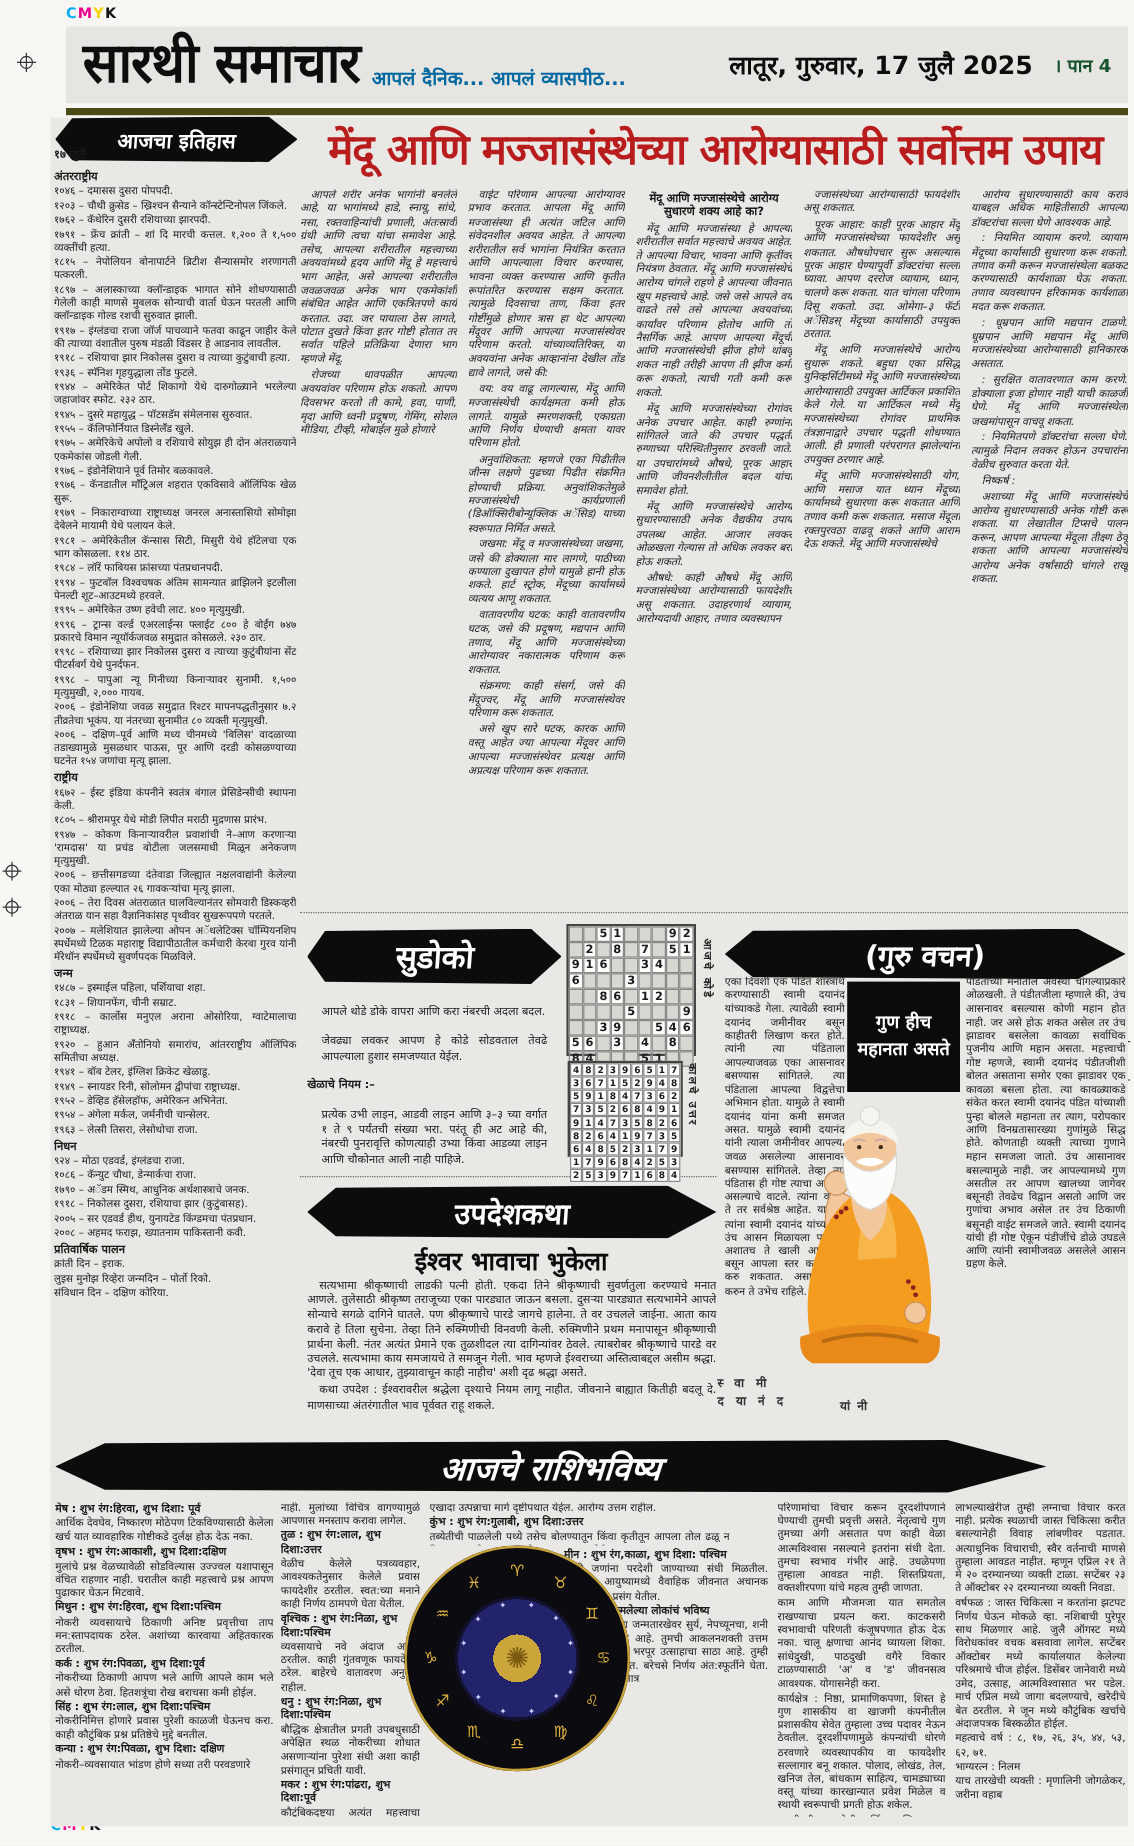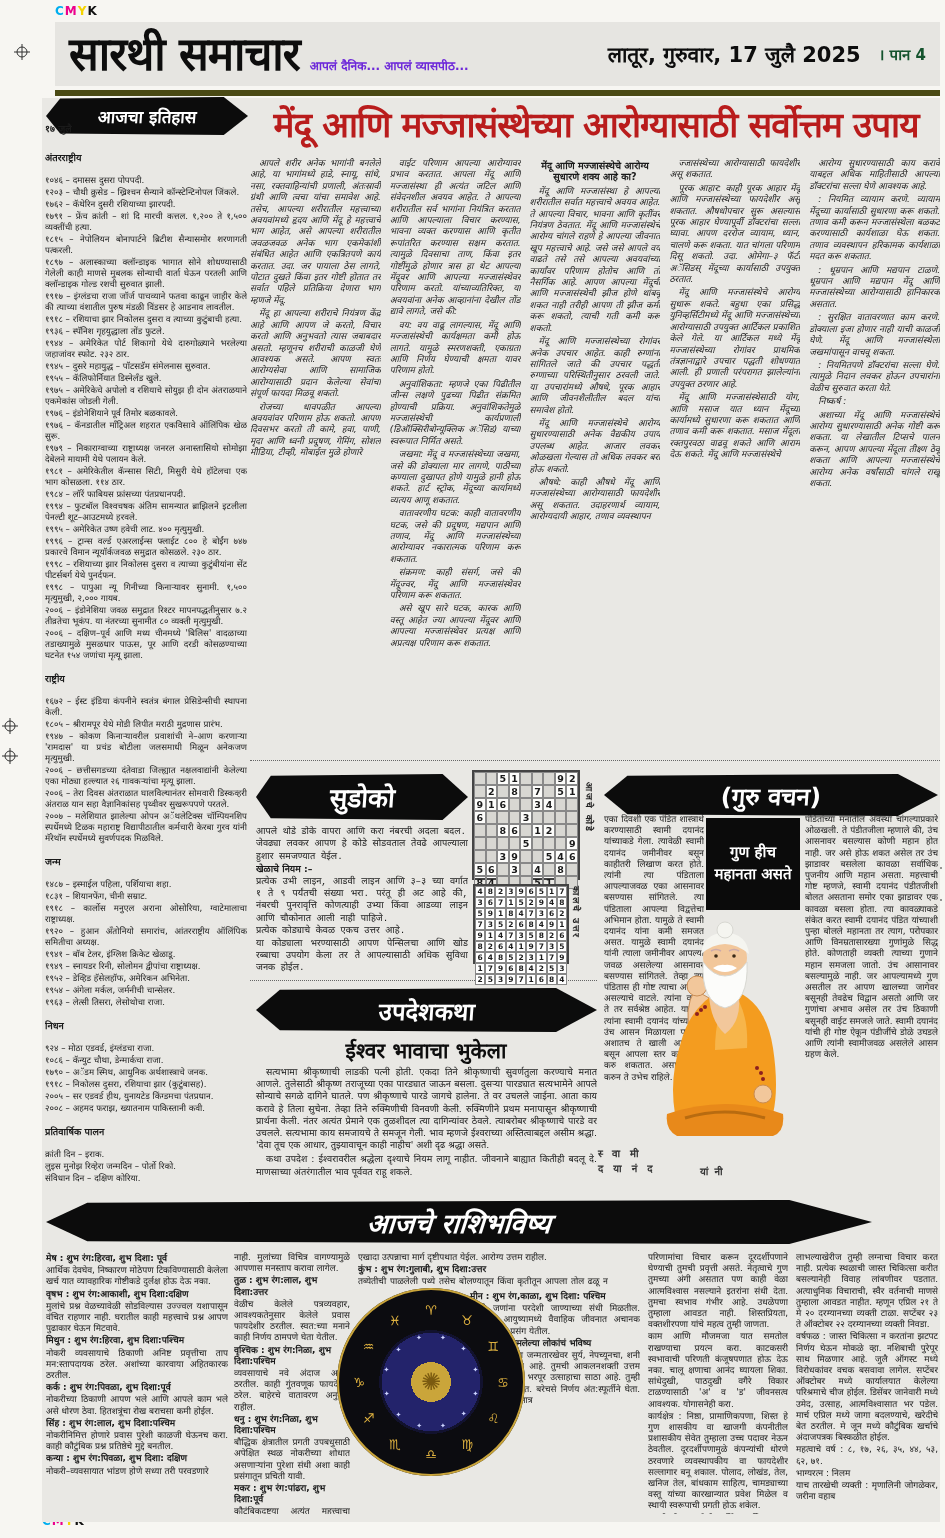--- a/index.html
+++ b/index.html
@@ -6,45 +6,45 @@
   body{width:945px;height:1538px;position:relative;background:#f7f6f2;
        font-family:"DejaVu Sans","Liberation Sans",sans-serif;color:#1a1a1a;}
   .abs{position:absolute;}
   
   .cmyk{font-size:12px;font-weight:bold;letter-spacing:1px;font-family:"DejaVu Sans",sans-serif;}
   .cmyk b{font-weight:bold;}
   .regmark{width:16px;height:16px;}
   
   .masthead{left:55px;top:22px;width:885px;height:64px;background:#e6e5e1;display:flex;align-items:center;padding:0 14px;box-sizing:border-box;}
   .mast-title{font-size:44px;font-weight:900;letter-spacing:-1px;color:#0d0d0d;line-height:1;transform:scaleY(1.05);}
-  .mast-tagline{font-size:12px;font-weight:bold;color:#6d28d9;margin-left:10px;margin-top:22px;}
+  .mast-tagline{font-size:16px;font-weight:bold;color:#0369a1;margin-left:10px;margin-top:22px;}
   .mast-right{margin-left:auto;display:flex;align-items:center;gap:18px;}
   .mast-date{font-size:21px;font-weight:900;color:#0d0d0d;}
   .mast-page{font-size:15px;font-weight:bold;color:#14532d;}
   .rule-olive{left:55px;top:90px;width:885px;height:6px;background:#4a4a14;}
   .content-bg{left:42px;top:98px;width:898px;height:1424px;background:#e9e8e4;}
   
   .banner{background:#0c0c0c;color:#fff;display:flex;align-items:center;justify-content:center;
           font-weight:900;clip-path:polygon(0 50%,7% 4%,88% 0,100% 50%,88% 100%,7% 96%);}
   .banner span{transform:skewX(-4deg);}
   
   .hist-col{left:45px;top:140px;width:202px;height:1052px;overflow:hidden;font-size:8.6px;line-height:11px;text-align:justify;}
   .hist-col .blk-p{margin:0 0 1px 0;}
-  .hist-col .blk-h{font-weight:900;font-size:9.5px;margin:12px 0;}
+  .hist-col .blk-h{font-weight:900;font-size:9.5px;margin:2px 0;}
   .hist-date{left:45px;top:122px;font-size:9.5px;font-weight:900;}
   
   .headline{left:252px;top:100px;width:688px;text-align:center;font-size:35px;font-weight:900;color:#b91c1c;letter-spacing:-1px;}
   .art-cols{left:250px;top:158px;width:690px;height:598px;display:flex;gap:9px;}
   .art-col{flex:1;overflow:hidden;font-size:8.9px;line-height:11.4px;text-align:justify;}
   .art-col .blk-p{margin:0 0 2px 0;text-indent:9px;font-style:italic;}
   .art-col .blk-h{font-weight:900;text-align:center;font-size:9.6px;margin:2px 0 3px 0;}
   .dotted{border-top:1.5px dotted #666;height:0;}
   
   .sudoku-instr{left:256px;top:826px;width:212px;height:152px;overflow:hidden;font-size:9.3px;line-height:12.4px;text-align:justify;}
-  .sudoku-instr .blk-p{margin:0;font-family:Liberation Mono, monospace;}
+  .sudoku-instr .blk-p{margin:12px;}
   .sudoku-instr .blk-h{font-weight:900;margin:0;}
   .sgrid{display:grid;grid-template-columns:repeat(9,1fr);grid-template-rows:repeat(9,1fr);background:#fdfdfb;border:2px solid #444;}
   .sgrid .cell{border:0.5px solid #888;display:flex;align-items:center;justify-content:center;font-weight:bold;}
   .sgrid .cell.empty{background:#d8d7d2;}
   .puzzle{left:472px;top:770px;width:104px;height:106px;font-size:9.5px;}
   .solution{left:473px;top:884px;width:92px;height:76px;font-size:7.5px;}
   .solution .cell{background:#fff;}
   .vlabel{writing-mode:vertical-rl;font-size:9px;font-weight:bold;letter-spacing:2px;color:#222;}
   
   .updesh-title{left:256px;top:1036px;width:340px;text-align:center;font-size:21px;font-weight:900;color:#0d0d0d;}
@@ -177,21 +177,20 @@
     <div class="blk-h">प्रतिवार्षिक पालन</div>
     <div class="blk-p">क्रांती दिन – इराक.</div>
     <div class="blk-p">लुइस मुनोझ रिव्हेरा जन्मदिन – पोर्तो रिको.</div>
     <div class="blk-p">संविधान दिन – दक्षिण कोरिया.</div>
   </div>
 
 <div class="abs headline">मेंदू आणि मज्जासंस्थेच्या आरोग्यासाठी सर्वोत्तम उपाय</div>
 <div class="abs art-cols">
   <div class="art-col">
       <div class="blk-p">आपले शरीर अनेक भागांनी बनलेले आहे, या भागांमध्ये हाडे, स्नायू, सांधे, नसा, रक्तवाहिन्यांची प्रणाली, अंतःस्रावी ग्रंथी आणि त्वचा यांचा समावेश आहे. तसेच, आपल्या शरीरातील महत्त्वाच्या अवयवांमध्ये हृदय आणि मेंदू हे महत्त्वाचे भाग आहेत, असे आपल्या शरीरातील जवळजवळ अनेक भाग एकमेकांशी संबंधित आहेत आणि एकत्रितपणे कार्य करतात. उदा. जर पायाला ठेस लागते, पोटात दुखते किंवा इतर गोष्टी होतात तर सर्वात पहिले प्रतिक्रिया देणारा भाग म्हणजे मेंदू.</div>
-      <div class="blk-p">मेंदू हा आपल्या शरीराचे नियंत्रण केंद्र आहे आणि आपण जे करतो, विचार करतो आणि अनुभवतो त्यास जबाबदार असतो. म्हणूनच शरीराची काळजी घेणे आवश्यक असते. आपण स्वतः आरोग्यसेवा आणि सामाजिक आरोग्यासाठी प्रदान केलेल्या सेवांचा संपूर्ण फायदा मिळवू शकतो.</div>
       <div class="blk-p">रोजच्या धावपळीत आपल्या अवयवांवर परिणाम होऊ शकतो. आपण दिवसभर करतो ती कामे, हवा, पाणी, मृदा आणि ध्वनी प्रदूषण, गेमिंग, सोशल मीडिया, टीव्ही, मोबाईल मुळे होणारे</div>
     </div>
   <div class="art-col">
       <div class="blk-p">वाईट परिणाम आपल्या आरोग्यावर प्रभाव करतात. आपला मेंदू आणि मज्जासंस्था ही अत्यंत जटिल आणि संवेदनशील अवयव आहेत. ते आपल्या शरीरातील सर्व भागांना नियंत्रित करतात आणि आपल्याला विचार करण्यास, भावना व्यक्त करण्यास आणि कृतीत रूपांतरित करण्यास सक्षम करतात. त्यामुळे दिवसाचा ताण, किंवा इतर गोष्टींमुळे होणार त्रास हा थेट आपल्या मेंदूवर आणि आपल्या मज्जासंस्थेवर परिणाम करतो. यांच्याव्यतिरिक्त, या अवयवांना अनेक आव्हानांना देखील तोंड द्यावे लागते, जसे की:</div>
       <div class="blk-p">वय: वय वाढू लागल्यास, मेंदू आणि मज्जासंस्थेची कार्यक्षमता कमी होऊ लागते. यामुळे स्मरणशक्ती, एकाग्रता आणि निर्णय घेण्याची क्षमता यावर परिणाम होतो.</div>
       <div class="blk-p">अनुवांशिकता: म्हणजे एका पिढीतील जीन्स लक्षणे पुढच्या पिढीत संक्रमित होण्याची प्रक्रिया. अनुवांशिकतेमुळे मज्जासंस्थेची कार्यप्रणाली (डिऑक्सिरीबोन्यूक्लिक अॅसिड) याच्या स्वरूपात निर्मित असते.</div>
       <div class="blk-p">जखमा: मेंदू व मज्जासंस्थेच्या जखमा, जसे की डोक्याला मार लागणे, पाठीच्या कण्याला दुखापत होणे यामुळे हानी होऊ शकते. हार्ट स्ट्रोक, मेंदूच्या कार्यामध्ये व्यत्यय आणू शकतात.</div>
       <div class="blk-p">वातावरणीय घटक: काही वातावरणीय घटक, जसे की प्रदूषण, मद्यपान आणि तणाव, मेंदू आणि मज्जासंस्थेच्या आरोग्यावर नकारात्मक परिणाम करू शकतात.</div>
       <div class="blk-p">संक्रमण: काही संसर्ग, जसे की मेंदूज्वर, मेंदू आणि मज्जासंस्थेवर परिणाम करू शकतात.</div>
       <div class="blk-p">असे खूप सारे घटक, कारक आणि वस्तू आहेत ज्या आपल्या मेंदूवर आणि आपल्या मज्जासंस्थेवर प्रत्यक्ष आणि अप्रत्यक्ष परिणाम करू शकतात.</div>

